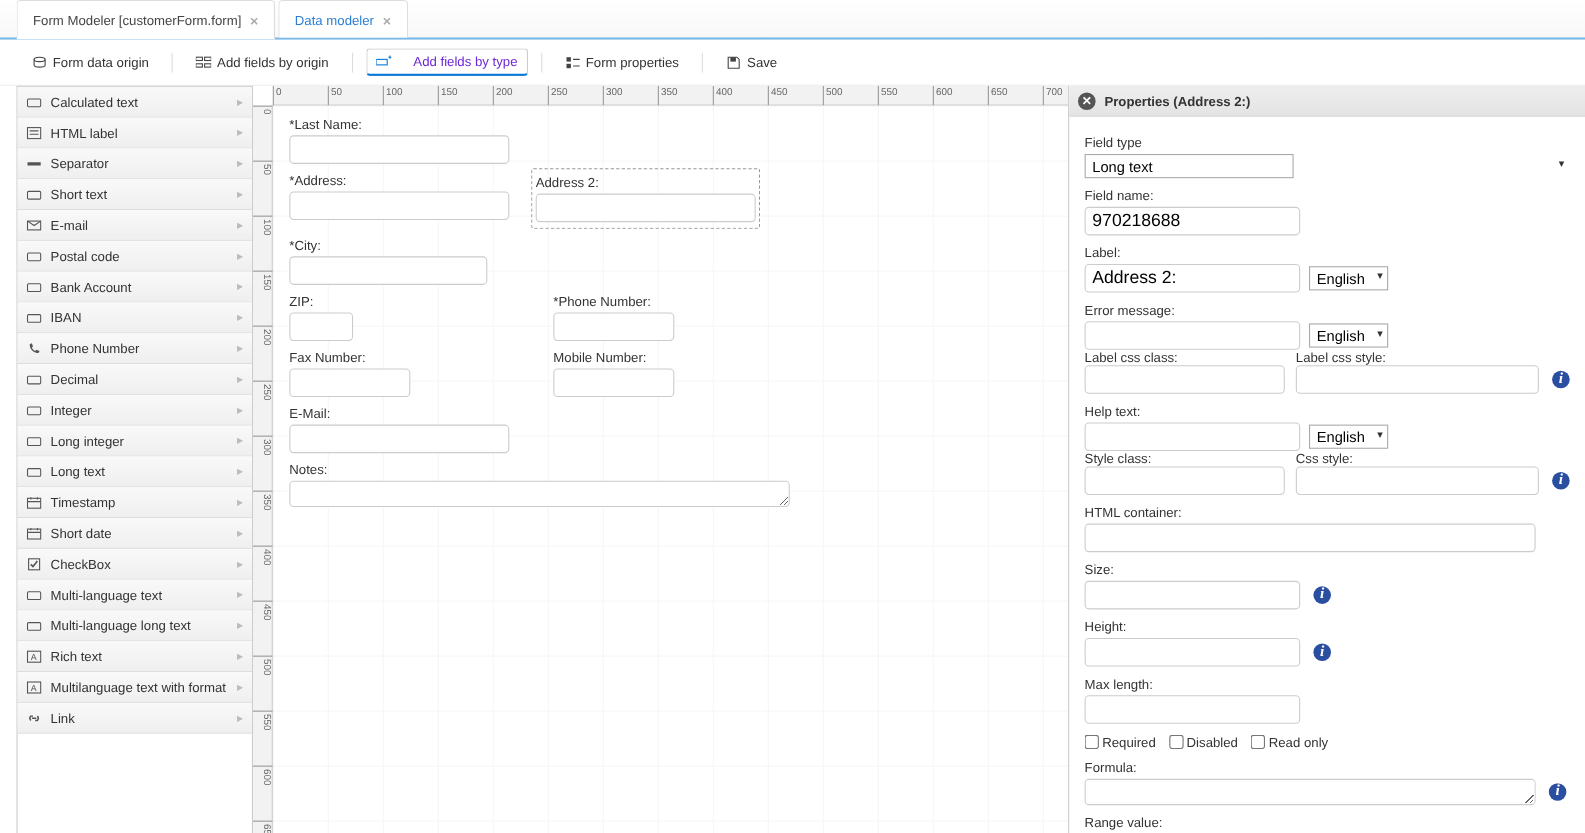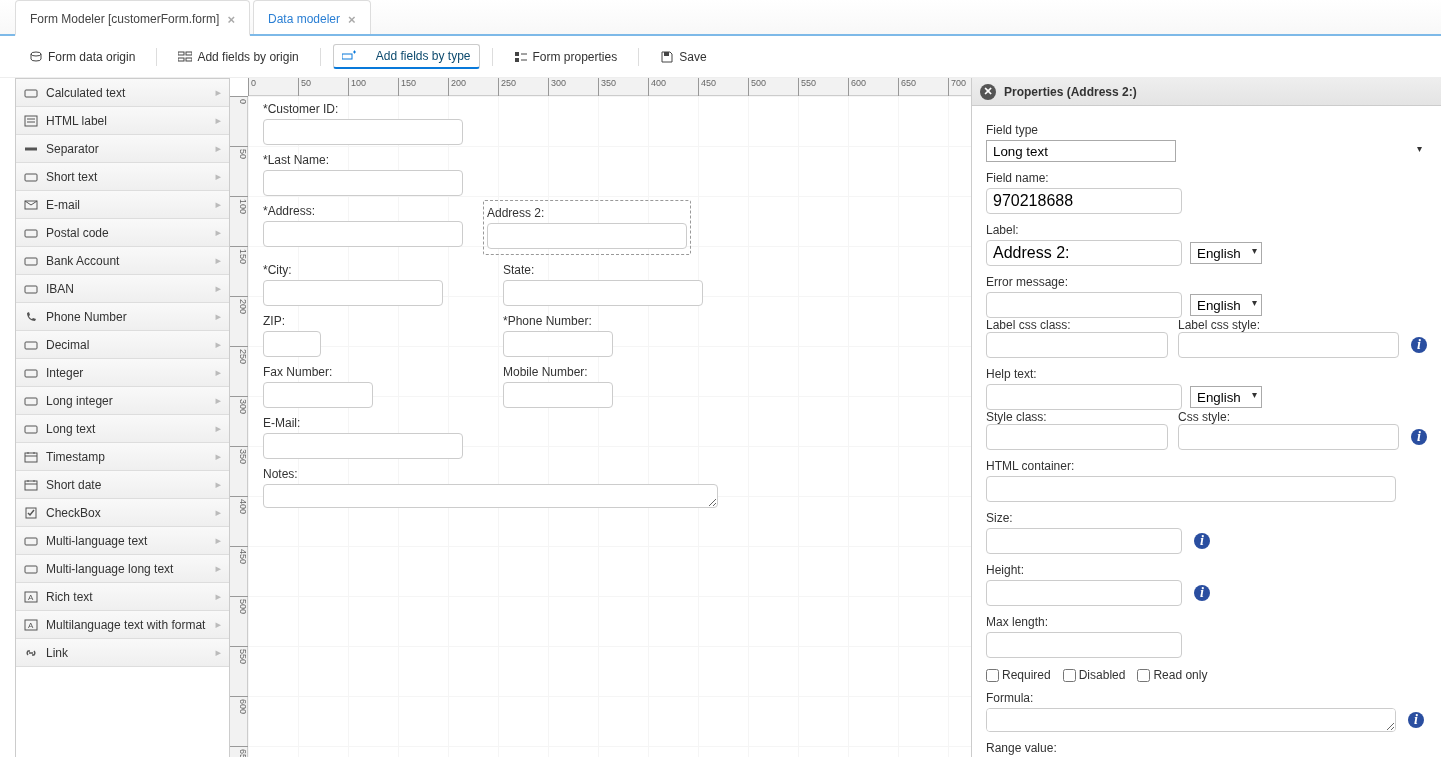--- a/index.html
+++ b/index.html
@@ -8,21 +8,21 @@
   
   .tabs { display: flex; border-bottom: 2px solid #7db9e8; background: linear-gradient(#fff, #f8f8f8); height: 36px; padding-left: 15px; }
   .tab { padding: 9px 14px 6px; border: 1px solid #ddd; border-bottom: none; margin-right: 3px; border-radius: 4px 4px 0 0; background: #fff; display: flex; align-items: center; gap: 8px; cursor: pointer; }
   .tab.active { position: relative; z-index: 2; border-bottom: 2px solid #fff; margin-bottom: -2px; color: #444; }
   .tab.inactive { color: #2a7fd4; }
   .tab-close { color: #aaa; font-weight: bold; cursor: pointer; font-size: 13px; }
   
   
   .toolbar { display: flex; align-items: center; padding: 8px 20px; gap: 8px; border-bottom: 1px solid #eee; }
   .tool-btn { display: flex; align-items: center; gap: 5px; padding: 4px 8px; border: 1px solid transparent; border-radius: 3px; cursor: pointer; color: #333; }
-  .tool-btn.active { color: #0c4a6e; border: 1px solid #ccc; border-bottom-color: #0879da; border-bottom-width:2px;gap:20px; }
+  .tool-btn.active { color: #6d28d9; border: 1px solid #ccc; border-bottom-color: #0879da; border-bottom-width:2px;gap:20px; }
   .tool-sep { width: 1px; height: 18px; background: #ddd; margin: 0 4px; }
   .tool-icon { display: inline-block; width: 14px; height: 12px; }
   
   
   .main { display: flex; }
   
   
   .palette { width: 215px; border: 1px solid #ccc; margin-left: 15px; }
   .palette-item { display: flex; align-items: center; justify-content: space-between; padding: 5px 8px; border-bottom: 1px solid #ddd; background: linear-gradient(#f9f9f9,#efefef); cursor: grab; height: 28px; }
   .palette-item-left { display: flex; align-items: center; gap: 8px; }
@@ -58,21 +58,21 @@
   .prop-input { border:1px solid #ccc; border-radius:4px; height:26px; padding:3px 6px; font-size:16px; }
   .w196 { width:196px; }
   .w410 { width:410px; }
   .sel { appearance: none; -webkit-appearance:none; background:#fff; border:1px solid #aaa; padding:2px 20px 2px 6px; height:22px; position:relative; }
   .sel-wrap { position:relative; display:inline-block; }
   .sel-wrap::after { content:'▾'; position:absolute; right:5px; top:3px; font-size:10px; pointer-events:none; color:#333; }
   .info-icon { color:#2a4ea0; font-weight:bold; font-size:14px; cursor:help; margin-left:4px; display:inline-flex; width:16px; height:16px; background:#2a4ea0; color:#fff; border-radius:50%; align-items:center; justify-content:center; font-family:serif; font-style:italic; }
   .two-col { display:flex; gap:10px; }
   .two-col > div { flex:1; }
   .checks { display:flex; gap:12px; margin-top:10px; align-items:center; }
-  .checks label { display:flex; align-items:center; gap:3px; }
+  .checks label { display:flex; gap:3px; }
   .checks input { width:13px; height:13px; }
 
   svg { display:block; }
 </style>
 </head>
 <body>
 
 <div class="tabs">
   <div class="tab active">
     <span>Form Modeler [customerForm.form]</span>
@@ -418,24 +418,20 @@
         <div class="tick" style="top: 350px;">350</div>
         <div class="tick" style="top: 400px;">400</div>
         <div class="tick" style="top: 450px;">450</div>
         <div class="tick" style="top: 500px;">500</div>
         <div class="tick" style="top: 550px;">550</div>
         <div class="tick" style="top: 600px;">600</div>
         <div class="tick" style="top: 650px;">650</div>
       </div>
     <div class="canvas">
       <div class="form-row">
-        <div class="form-col">
-            <span class="field-label">*Customer ID:</span>
-            <input class="field-input w200" style="">
-          </div>
       </div>
       <div class="form-row">
         <div class="form-col">
             <span class="field-label">*Last Name:</span>
             <input class="field-input w200" style="">
           </div>
       </div>
       <div class="form-row">
         <div class="form-col rel">
             <span class="field-label">*Address:</span>
@@ -443,24 +439,20 @@
           </div>
         <div class="form-col selected-field">
           <span class="field-label">Address 2:</span>
           <div class="rel"><input class="field-input w200 rel resize-handle" style=""></div>
         </div>
       </div>
       <div class="form-row">
         <div class="form-col" style="width:220px">
             <span class="field-label">*City:</span>
             <input class="field-input" style="width: 180px;">
-          </div>
-        <div class="form-col">
-            <span class="field-label">State:</span>
-            <input class="field-input w200" style="">
           </div>
       </div>
       <div class="form-row">
         <div class="form-col" style="width:220px">
             <span class="field-label">ZIP:</span>
             <input class="field-input w58" style="">
           </div>
         <div class="form-col">
             <span class="field-label">*Phone Number:</span>
             <input class="field-input w110" style="">

